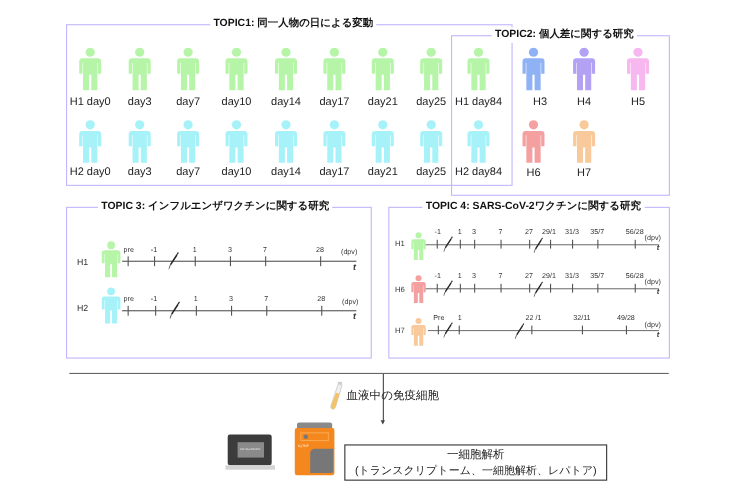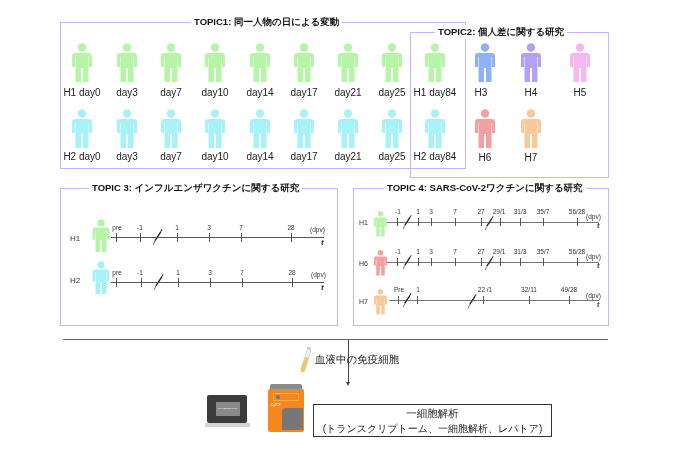--- a/index.html
+++ b/index.html
@@ -34,21 +34,21 @@
       <path d="M2.3 14.5 L0.3 19.5" stroke="#222" stroke-width="0.8"></path>
     </symbol>
   </defs>
 </svg>
 
 <div class="box" style="left:60px;top:22px;width:406px;height:147px;">
   <span class="box-title" style="left:130px;">TOPIC1: 同一人物の日による変動</span>
 </div>
 
 <div class="box" style="left:410px;top:32px;width:199px;height:146px;">
-  <span class="box-title" style="left:24px;">TOPIC2: 個人差に関する研究</span>
+  <span class="box-title" style="left:36px;">TOPIC2: 個人差に関する研究</span>
 </div>
 
 <div>
   <svg class="person" style="left:69px;top:43px;fill:#b6f5a8">
       <use href="#person"></use>
     </svg>
   <svg class="person" style="left:114px;top:43px;fill:#b6f5a8">
       <use href="#person"></use>
     </svg>
   <svg class="person" style="left:158px;top:43px;fill:#b6f5a8">
@@ -134,21 +134,21 @@
   <svg class="person" style="left:567px;top:43px;fill:#f7b8f0">
       <use href="#person"></use>
     </svg>
   <svg class="person" style="left:472px;top:109px;fill:#f5a0a0">
       <use href="#person"></use>
     </svg>
   <svg class="person" style="left:518px;top:109px;fill:#f8c99a">
       <use href="#person"></use>
     </svg>
 
-  <span class="lbl" style="left:481px;top:87px;">H3</span>
+  <span class="lbl" style="left:491px;top:87px;">H3</span>
   <span class="lbl" style="left:531px;top:87px;">H4</span>
   <span class="lbl" style="left:580px;top:87px;text-align:right;">H5</span>
   <span class="lbl" style="left:485px;top:152px;">H6</span>
   <span class="lbl" style="left:531px;top:152px;">H7</span>
 </div>
 
 <div class="box" style="left:60px;top:188px;width:278px;height:138px;padding-left:48px;">
   <span class="box-title" style="left:28px;">TOPIC 3: インフルエンザワクチンに関する研究</span>
 </div>
 

